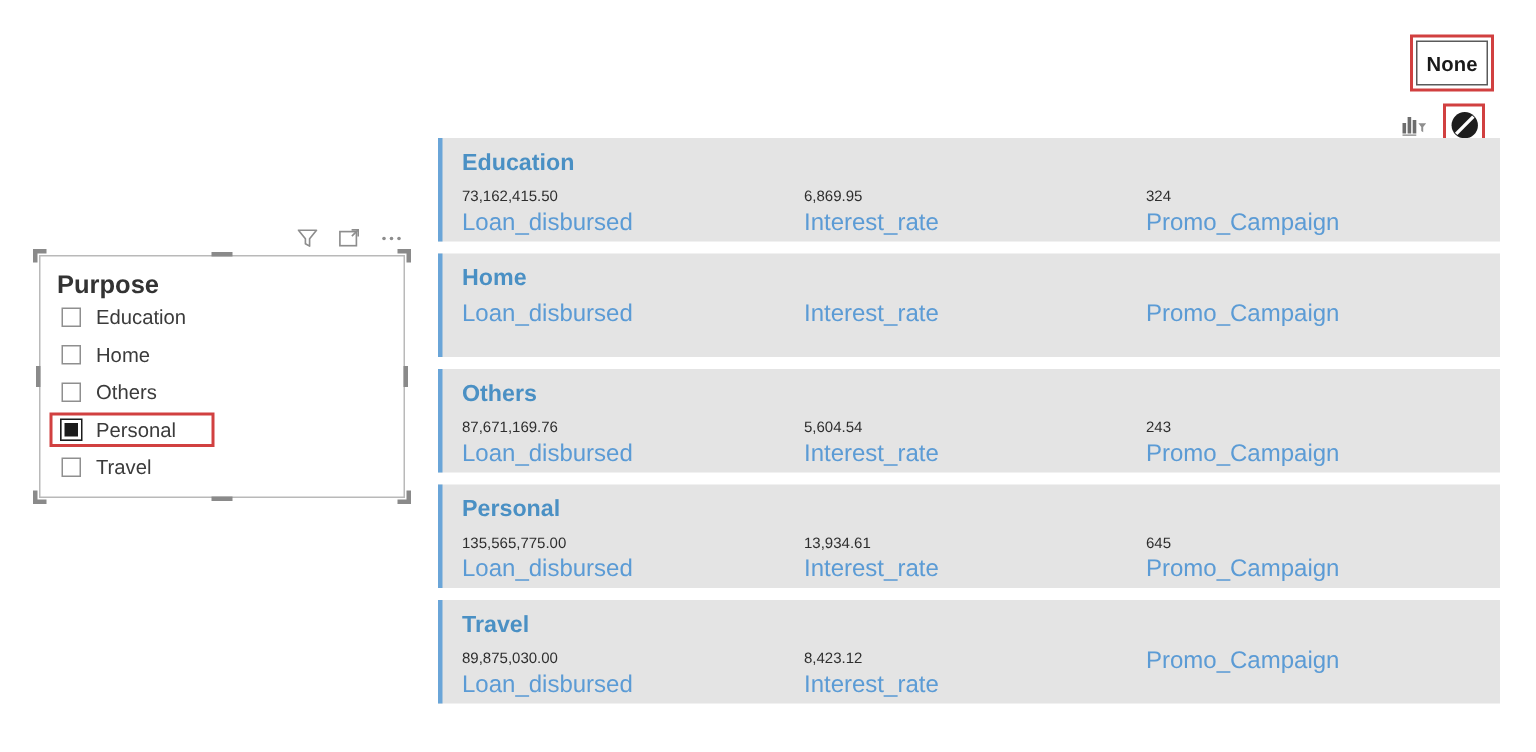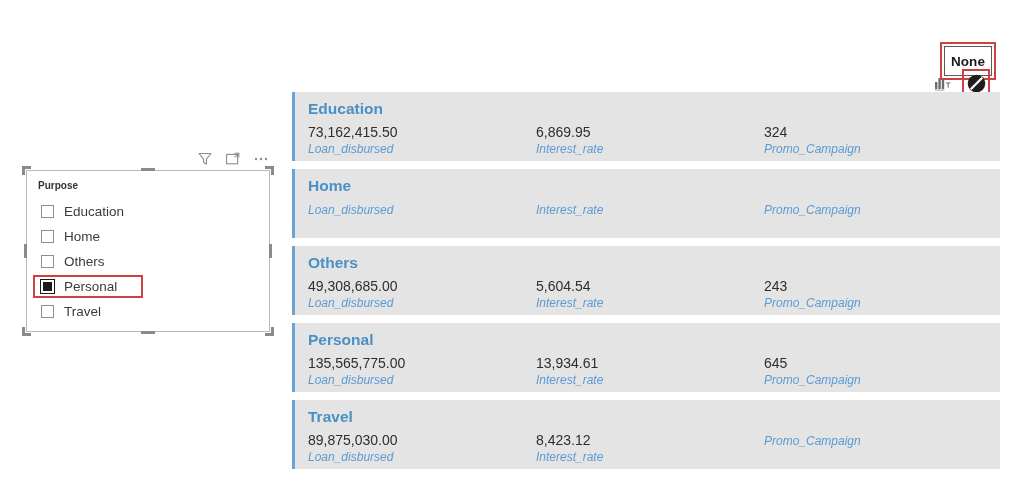--- a/index.html
+++ b/index.html
@@ -15,21 +15,20 @@
     position: relative;
   }
 
   
   #none-wrap {
     position: absolute;
     left: 944px;
     top: 27px;
     width: 48px;
     height: 30px;
-    margin-top: 19px;
   }
   #none-highlight {
     position: absolute;
     left: -4px;
     top: -4px;
     right: -4px;
     bottom: -4px;
     border: 2px solid #d14040;
     box-sizing: border-box;
   }
@@ -121,21 +120,21 @@
     height: 17px;
     display: flex;
     align-items: center;
     justify-content: center;
   }
 
   #slicer-title {
     position: absolute;
     left: 12px;
     top: 10px;
-    font-size: 10px;
+    font-size: 17px;
     font-weight: bold;
     color: #333333;
   }
   #slicer-items {
     position: absolute;
     left: 12px;
     top: 29px;
     right: 6px;
   }
   .slicer-row {
@@ -206,29 +205,28 @@
   }
   .card-cols {
     position: absolute;
     left: 16px;
     right: 0;
     top: 32px;
     display: flex;
   }
   .card-col { width: 228px; }
   .col-value {
-    font-size: 14px;
+    font-size: 10px;
     color: #2e2e2e;
     line-height: 16px;
   }
   .col-label {
-    font-size: 12px;
+    font-size: 16px;
     color: #5b9bd5;
     line-height: 18px;
-    font-style: italic;
   }
 </style>
 </head>
 <body>
 
 <div id="none-wrap">
   <div id="none-button">None</div>
   <div id="none-highlight"></div>
 </div>
 
@@ -356,21 +354,21 @@
         <div class="col-label">Promo_Campaign</div>
       </div>
     </div>
   </div>
 
   <div class="card">
     <div class="card-accent"></div>
     <div class="card-title">Others</div>
     <div class="card-cols">
       <div class="card-col">
-        <div class="col-value">49,308,685.00</div>
+        <div class="col-value">87,671,169.76</div>
         <div class="col-label">Loan_disbursed</div>
       </div>
       <div class="card-col">
         <div class="col-value">5,604.54</div>
         <div class="col-label">Interest_rate</div>
       </div>
       <div class="card-col">
         <div class="col-value">243</div>
         <div class="col-label">Promo_Campaign</div>
       </div>

